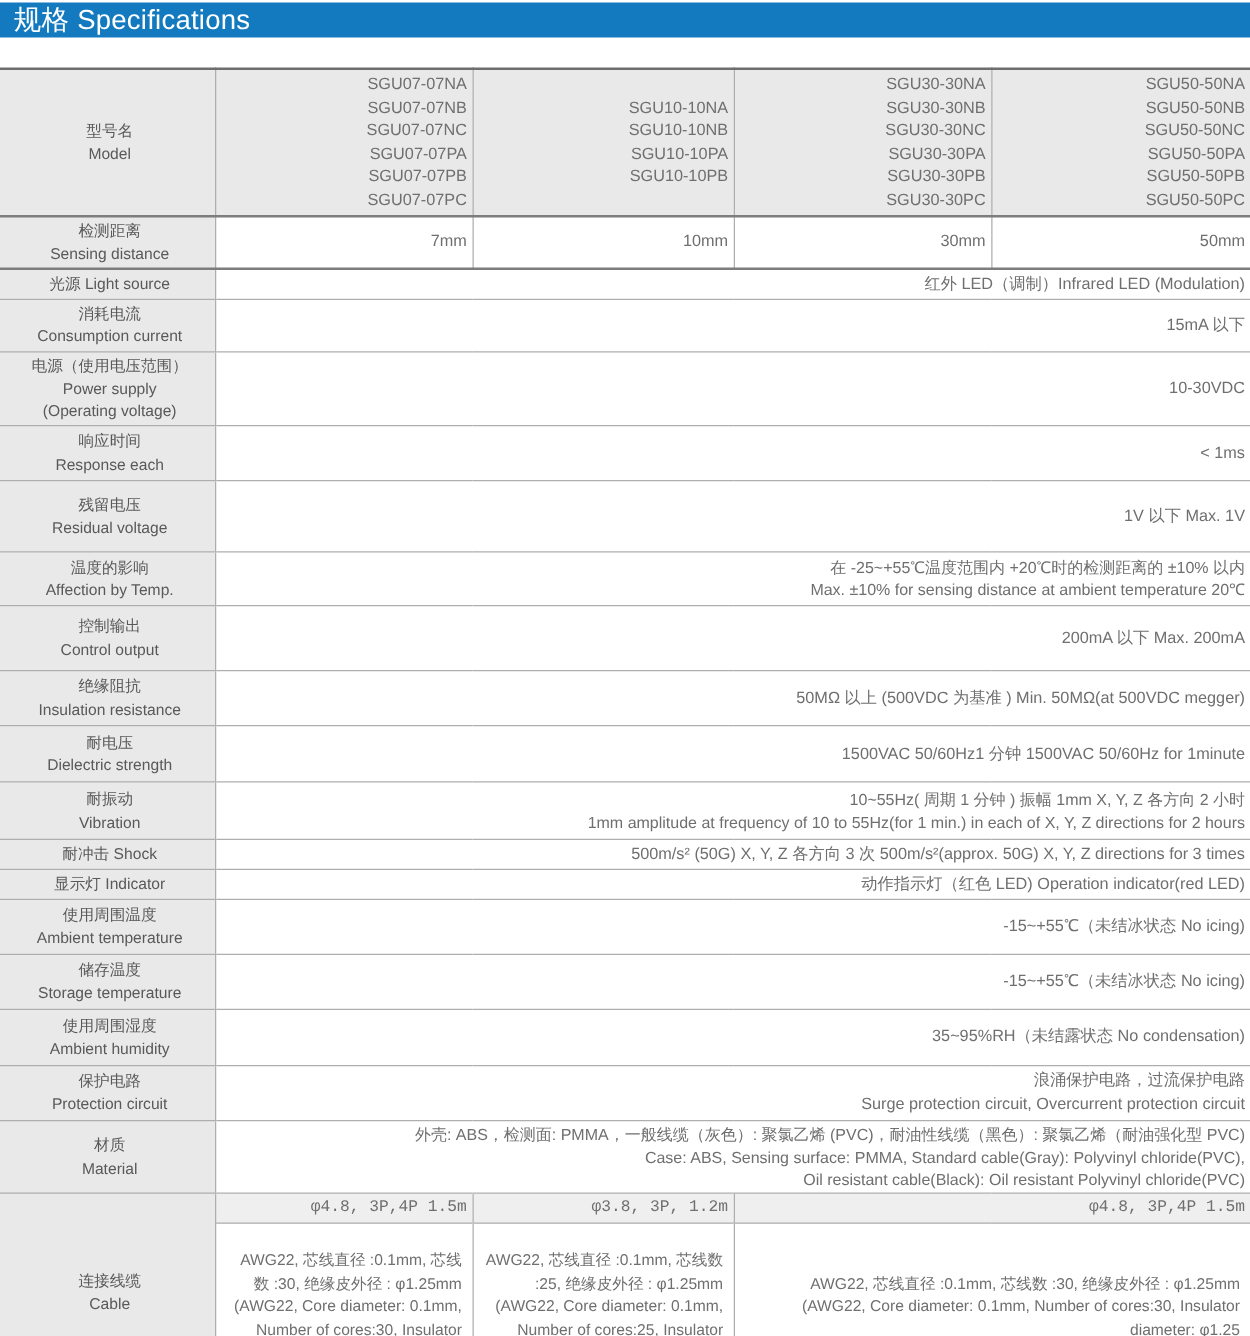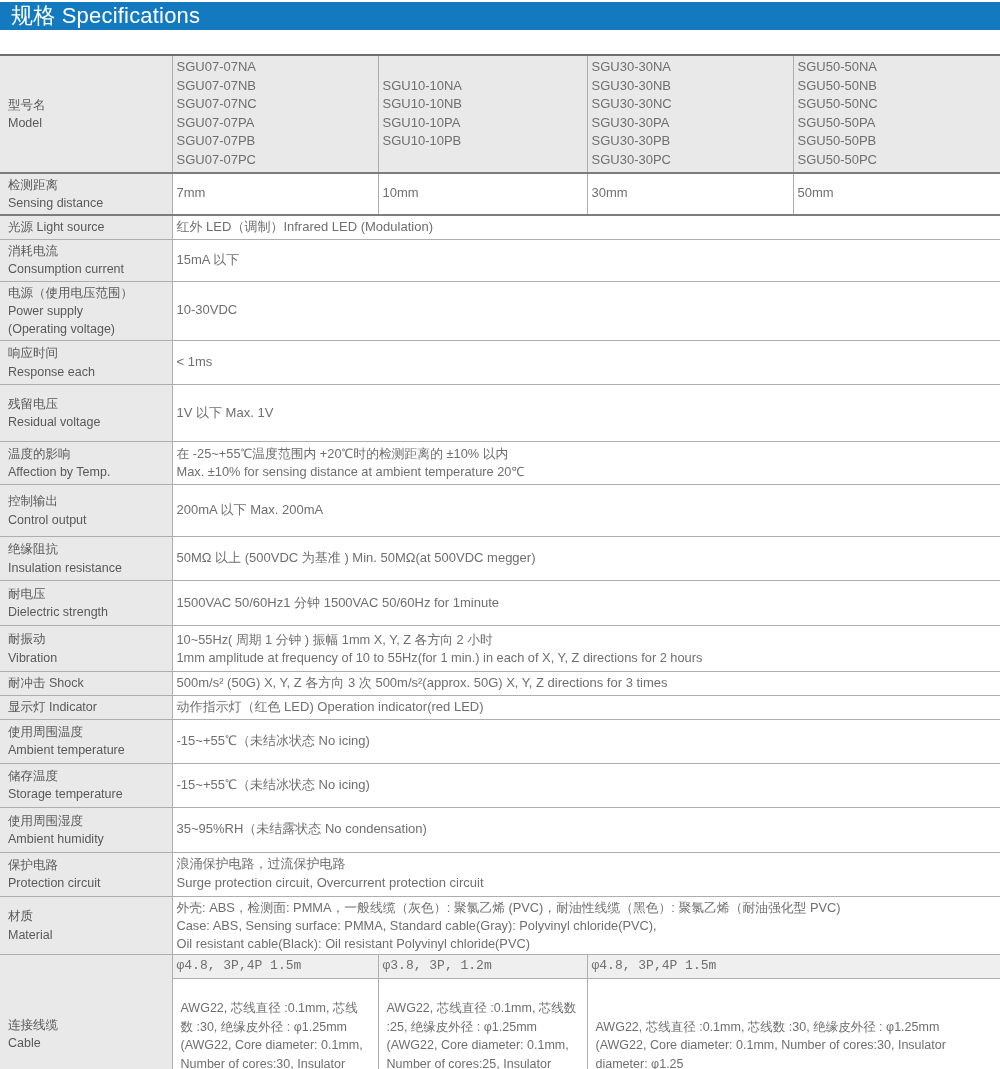--- a/index.html
+++ b/index.html
@@ -19,25 +19,25 @@
   table.spec{
     width:998px;margin-top:24px;border-collapse:collapse;table-layout:fixed;
     border-top:2px solid var(--border_dark);
     border-bottom:3px solid var(--border_bottom);
   }
   col.c-label{width:172px}
   col.c1{width:206px}col.c2{width:209px}col.c3{width:206px}col.c4{width:207px}
   td{padding:2px 4px;box-sizing:border-box;}
   td.lbl{
     background:var(--label_bg);color:var(--label_text);font-size:12.5px;line-height:1.45;
-    text-align:left;padding-left:8px;border-right:1px solid var(--border_light);
+    text-align:center;padding-left:8px;border-right:1px solid var(--border_light);
     white-space:pre-line;vertical-align:middle;
   }
   td.val{
-    color:var(--value_text);font-size:13px;text-align:left;vertical-align:middle;
+    color:var(--value_text);font-size:13px;text-align:right;vertical-align:middle;
     line-height:1.45;white-space:pre-line;
   }
   tr{border-bottom:1px solid var(--border_light);}
   tr.hb{border-bottom:2px solid #7d7d7d;}
   td.vl{border-left:1px solid var(--border_light);}
   tr.r-model td.val{background:var(--label_bg);line-height:18.6px;}
   tr.r-model{height:112px}
   tr.r-sensing{height:40px}
   tr.r-light{height:23px}
   tr.r-consumption{height:42px}

